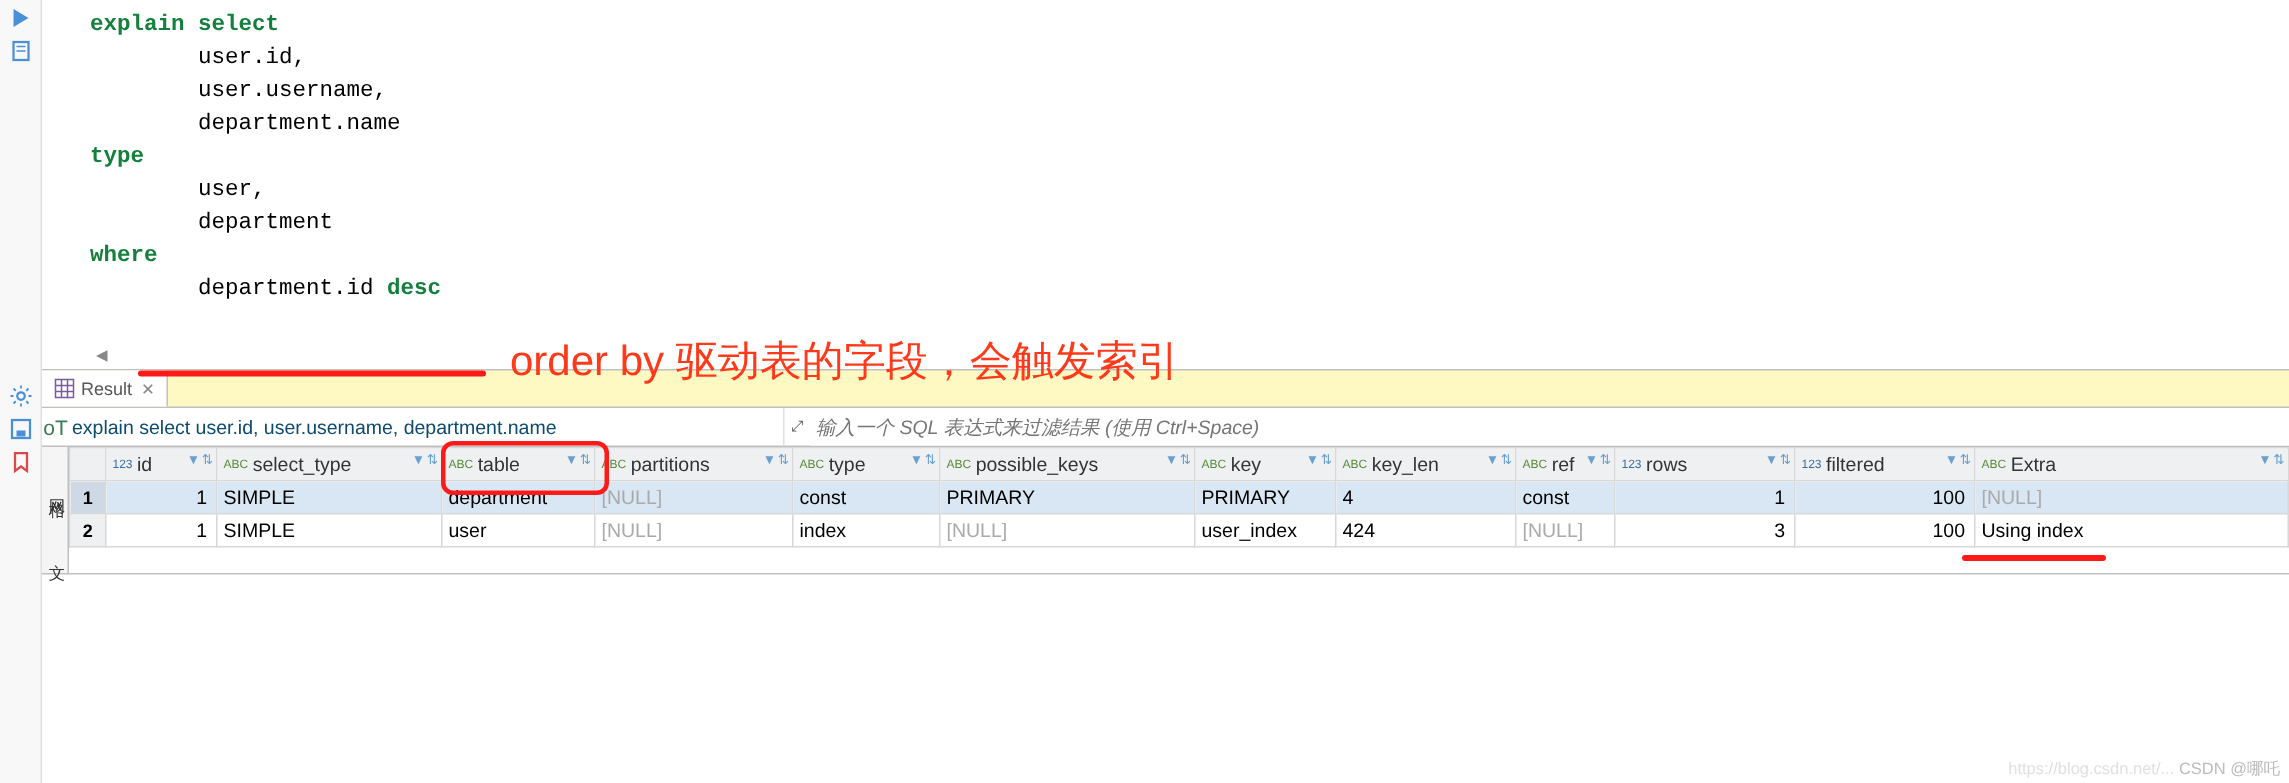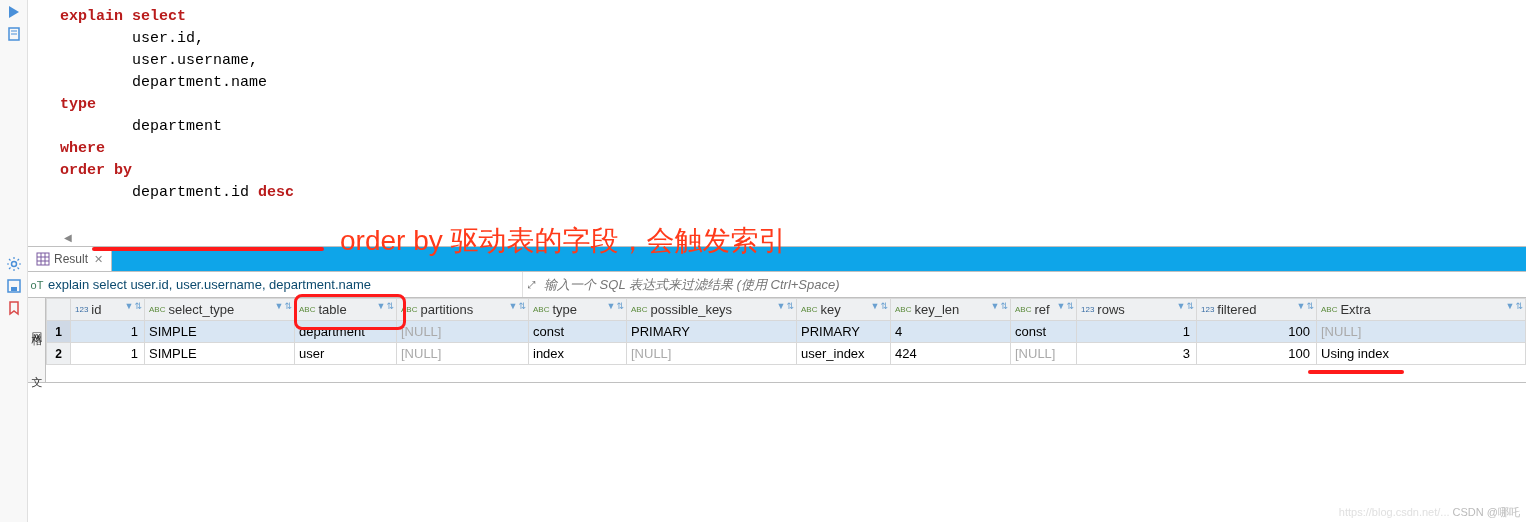--- a/index.html
+++ b/index.html
@@ -8,39 +8,39 @@
 .main-layout { display: flex; height: 100%; }
 .left-gutter { width: 28px; background: #f8f8f8; border-right: 1px solid #e0e0e0; display: flex; flex-direction: column; align-items: center; padding-top: 4px; gap: 6px; }
 .left-gutter .icn { width: 16px; height: 16px; display: block; }
 
 .content { flex: 1; display: flex; flex-direction: column; }
 
 .editor-wrap { flex: 0 0 auto; display: flex; }
 .editor-gutter { width: 32px; background: #fff; }
 .code-area { flex: 1; padding: 6px 0 0 0; font-family: Consolas, "Courier New", monospace; font-size: 15px; line-height: 22px; color: #000; position: relative; }
 
-.kw { color: #b91c1c; font-weight: bold; }
+.kw { color: #15803d; font-weight: bold; }
 .punct { color: #000; }
 .num { color: #0000c0; }
 .plain { color: #000; }
 
 .underline { position: absolute; height: 4px; background: #ff1a1a; border-radius: 2px; }
 .annotation { position: absolute; color: #ff3a1a; font-family: "Microsoft YaHei", Arial, sans-serif; font-size: 28px; white-space: nowrap; }
 
 .hscroll { height: 18px; display:flex; align-items:center; }
 .hscroll .arrow { color: #888; font-size: 10px; padding: 0 4px; }
 
-.result-tabs { height: 26px; border-top: 1px solid #c0c0c0; border-bottom: 1px solid #c0c0c0; display: flex; align-items: stretch; background: #0ea5e9; }
+.result-tabs { height: 26px; border-top: 1px solid #c0c0c0; border-bottom: 1px solid #c0c0c0; display: flex; align-items: stretch; background: #fef9c3; }
 .rtab { display: flex; align-items: center; gap: 4px; padding: 0 8px; background: #fff; border-right: 1px solid #c0c0c0; font-size: 12px; }
 .rtab .ricn { width: 14px; height: 14px; display: inline-block; }
 .lgn { color: #555; }
 .close-x { color: #888; font-size: 11px; margin-left: 2px; }
 
 .filter-row { display: flex; align-items: center; border-bottom: 1px solid #c0c0c0; background: #fff; height: 26px; }
-.filter-row .lbl-icn { width: 18px; display:flex; justify-content:center; color: #3a7a5a; font-size: 11px; }
+.filter-row .lbl-icn { width: 18px; display:flex; justify-content:center; color: #3a7a5a; font-size: 14px; }
 .filter-row .sql-summary { color: #0c4a6e; font-size: 13px; padding: 0 2px; white-space: nowrap; overflow: hidden; flex: 0 0 476px; }
 .filter-row .expand-icn { width: 18px; display:flex; justify-content:center; color: #555; font-size: 10px; border-left: 1px solid #e0e0e0; align-items: center; height: 100%; }
 .filter-row .search-input { flex: 1; border: none; outline: none; font-style: italic; color: #888; font-size: 13px; padding: 0 4px; height: 100%; }
 
 .grid-wrap { display: flex; border-bottom: 1px solid #c0c0c0; }
 .side-tab { width: 18px; writing-mode: vertical-rl; text-orientation: upright; font-size: 11px; color: #333; background: #f5f5f5; border-right: 1px solid #c0c0c0; display:flex; align-items:center; justify-content:center; padding: 2px 0; letter-spacing: 2px; }
 .side-tab.small { height: 28px; }
 
 .grid { flex: 1; position: relative; }
 table { border-collapse: collapse; width: 100%; table-layout: fixed; font-size: 13px; }
@@ -106,23 +106,23 @@
 
   <div class="content">
     <div class="editor-wrap">
       <div class="editor-gutter"></div>
       <div class="code-area" id="code-area">
         <div><span class="kw">explain</span><span class="plain"> </span><span class="kw">select</span></div>
           <div>&nbsp;&nbsp;&nbsp;&nbsp;&nbsp;&nbsp;&nbsp;&nbsp;<span class="plain">user</span><span class="punct">.</span><span class="plain">id</span><span class="punct">,</span></div>
           <div>&nbsp;&nbsp;&nbsp;&nbsp;&nbsp;&nbsp;&nbsp;&nbsp;<span class="plain">user</span><span class="punct">.</span><span class="plain">username</span><span class="punct">,</span></div>
           <div>&nbsp;&nbsp;&nbsp;&nbsp;&nbsp;&nbsp;&nbsp;&nbsp;<span class="plain">department</span><span class="punct">.</span><span class="plain">name</span></div>
           <div><span class="kw">type</span></div>
+          <div>&nbsp;&nbsp;&nbsp;&nbsp;&nbsp;&nbsp;&nbsp;&nbsp;<span class="plain">user</span><span class="punct">,</span></div>
           <div>&nbsp;&nbsp;&nbsp;&nbsp;&nbsp;&nbsp;&nbsp;&nbsp;<span class="plain">department</span></div>
           <div><span class="kw">where</span></div>
-          <div><span class="kw">order</span><span class="plain"> </span><span class="kw">by</span></div>
           <div>&nbsp;&nbsp;&nbsp;&nbsp;&nbsp;&nbsp;&nbsp;&nbsp;<span class="plain">department</span><span class="punct">.</span><span class="plain">id</span><span class="plain"> </span><span class="kw">desc</span></div>
 
       <div class="underline" style="left:32px; top:247px; width:232px;"></div>
           <div class="annotation" style="left:280px; top:230px;">order by 驱动表的字段，会触发索引</div>
         </div>
     </div>
 
     <div style="height:24px;"></div>
 
     <div class="hscroll">

